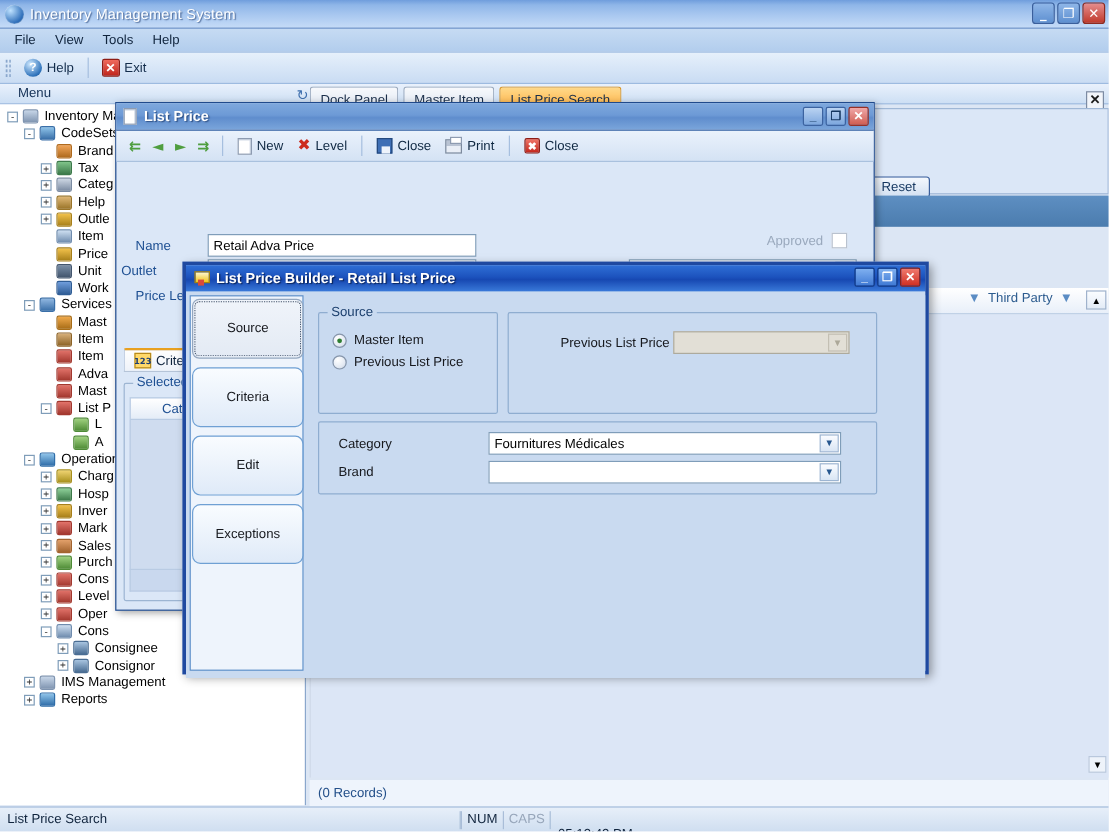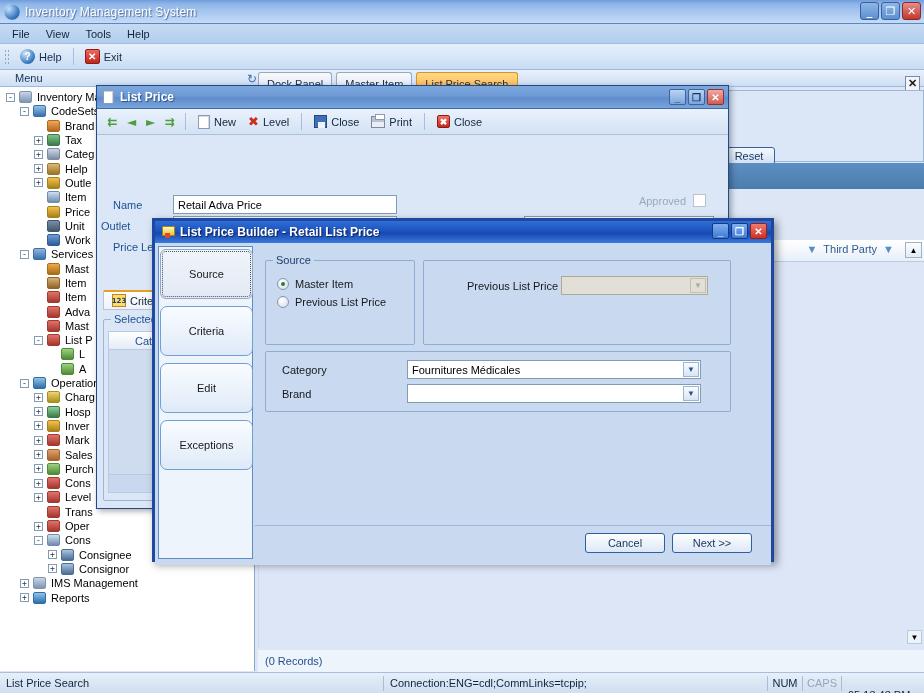--- a/index.html
+++ b/index.html
@@ -644,27 +644,20 @@
         <span>Cons</span>
       </div>
       <div class="tnode" style="padding-left: 34px;">
         <span class="exp">+</span>
         <span class="ti">
           <i style="left:1px;top:1px;width:13px;height:12px;background:linear-gradient(to bottom,#e2736a,#a3382f);border:1px solid #a3382f;border-radius:2px;"></i>
         </span>
         <span>Level</span>
       </div>
       <div class="tnode" style="padding-left: 34px;">
-        <span class="exp none"></span>
-        <span class="ti">
-          <i style="left:1px;top:1px;width:13px;height:12px;background:linear-gradient(to bottom,#e2736a,#a3382f);border:1px solid #a3382f;border-radius:2px;"></i>
-        </span>
-        <span>Trans</span>
-      </div>
-      <div class="tnode" style="padding-left: 34px;">
         <span class="exp">+</span>
         <span class="ti">
           <i style="left:1px;top:1px;width:13px;height:12px;background:linear-gradient(to bottom,#e2736a,#a3382f);border:1px solid #a3382f;border-radius:2px;"></i>
         </span>
         <span>Oper</span>
       </div>
       <div class="tnode" style="padding-left: 34px;">
         <span class="exp">-</span>
         <span class="ti">
           <i style="left:1px;top:1px;width:13px;height:12px;background:linear-gradient(to bottom,#cfe0f2,#6f8cae);border:1px solid #6f8cae;border-radius:2px;"></i>
@@ -843,34 +836,28 @@
         <div class="combo2" style="left:152px; top:114px; width:294px;">
           <span>Fournitures Médicales</span>
           <span class="arrow">▼</span>
         </div>
         <div class="lbl2" style="left:27px; top:142px;">Brand</div>
         <div class="combo2" style="left:152px; top:138px; width:294px;">
           <span></span>
           <span class="arrow">▼</span>
         </div>
 
-        <div class="lpb-footer">
-          <div class="sep-line" style="left:0; top:0; width:516px; height:1px;"></div>
-          <div class="fbtn" style="left:330px; top:8px;">Cancel</div>
-          <div class="fbtn" style="left:417px; top:8px;">Next &gt;&gt;</div>
-        </div>
 
       </div>
     </div>
   </div>
 
   <div class="statusbar">
     <div class="sb-seg" style="width:383px;">List Price Search</div>
     <div class="sb-sep"></div>
-    <div class="sb-seg" style="width:383px;">Connection:ENG=cdl;CommLinks=tcpip;</div>
     <div class="sb-sep"></div>
     <div class="sb-seg" style="width:34px; justify-content:center;">NUM</div>
     <div class="sb-sep"></div>
     <div class="sb-seg sb-dim" style="width:38px; justify-content:center;">CAPS</div>
     <div class="sb-sep"></div>
     <div class="sb-seg" style="flex:1; justify-content:flex-start;margin-top:24px;">05:13:43 PM</div>
   </div>
 
 </div>
 

